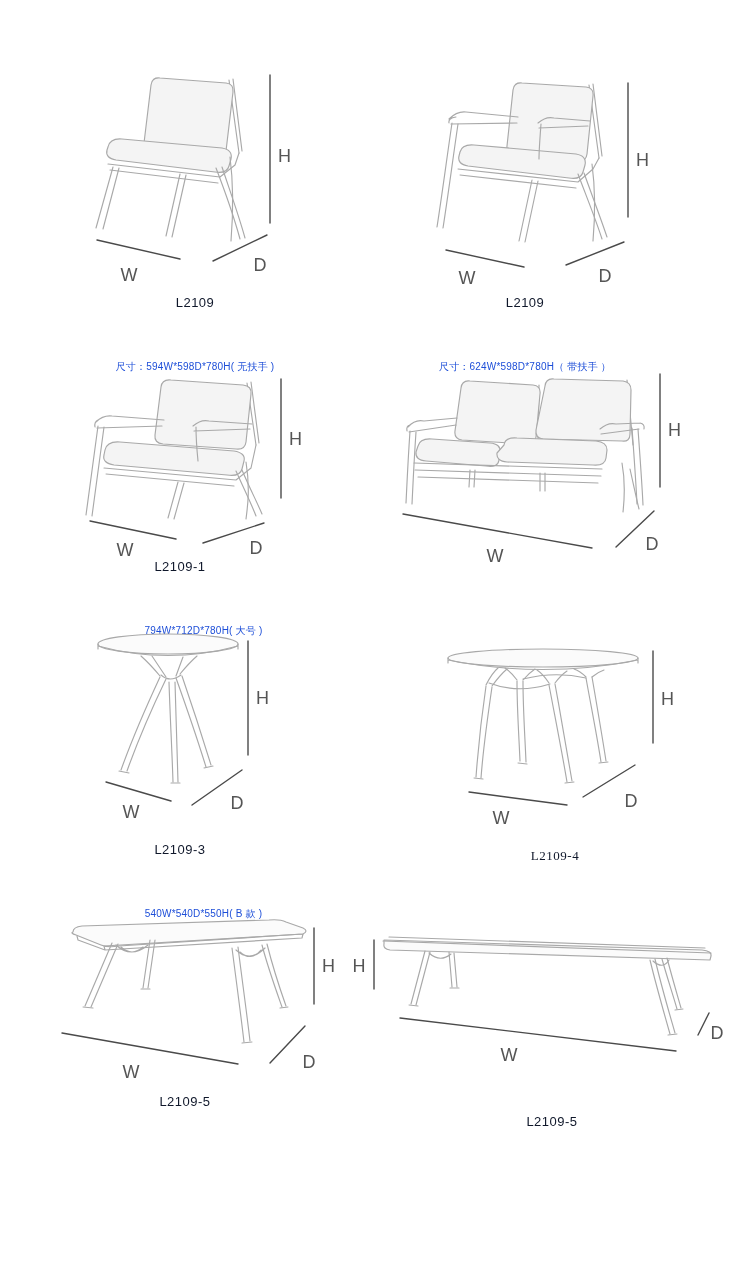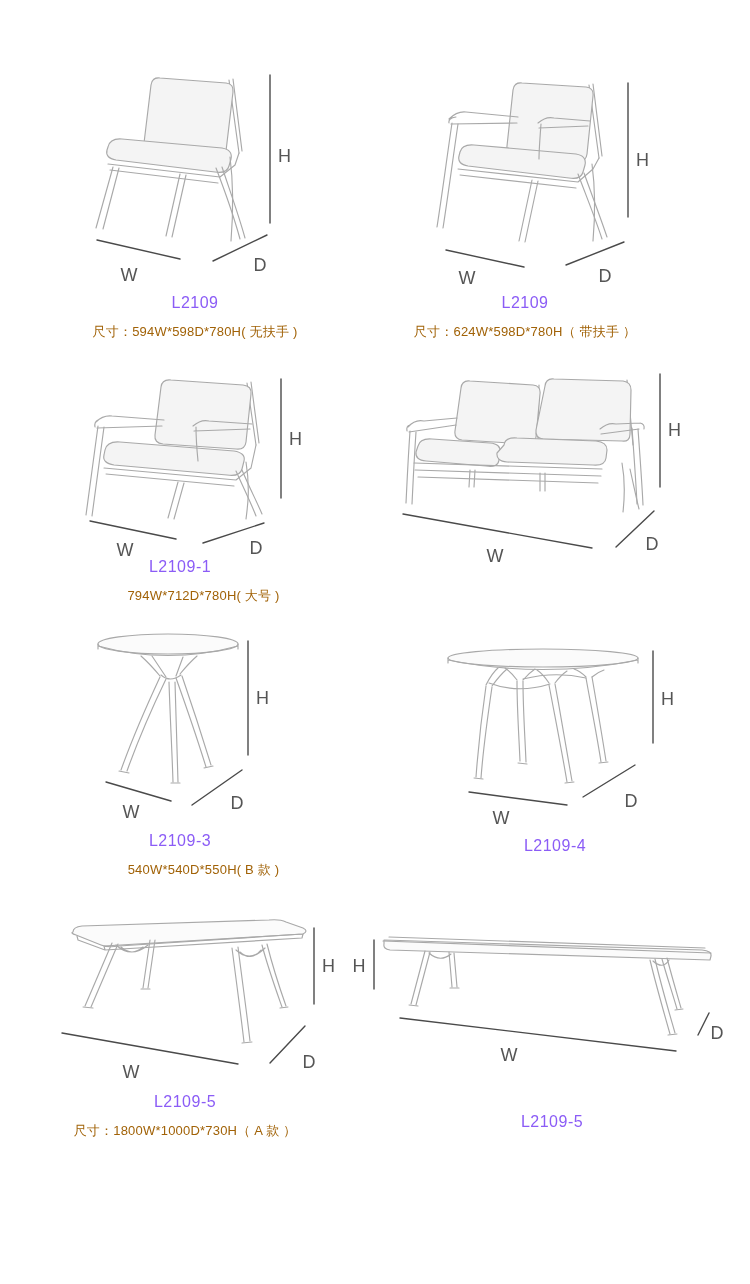--- a/index.html
+++ b/index.html
@@ -7,27 +7,27 @@
     position:relative;
     width:750px;height:1284px;
     background:#ffffff;
     font-family:"Liberation Sans","DejaVu Sans",sans-serif;
     overflow:hidden;
   }
   .product{position:absolute;}
   .fig{position:absolute;left:0;top:0;display:block;}
   .ptext{position:absolute;width:100%;text-align:center;}
   .code{
-    font-size:16px;color:#8b5cf6;letter-spacing:.5px;
+    font-size:13px;color:#0f172a;letter-spacing:.5px;
     line-height:20px;margin-bottom:5px;
   }
   .dims{display:inline-block;text-align:left;}
   .dline{
-    font-size:13px;color:#a16207;letter-spacing:.2px;
-    line-height:27px;white-space:nowrap;
+    font-size:10px;color:#1d4ed8;letter-spacing:.2px;
+    line-height:27px;white-space:nowrap;margin-top:35px;
   }
   .dline.cont{padding-left:47px;text-align:right;}
   
   .sk{stroke:#a9a9a9;fill:none;stroke-width:1.15;stroke-linecap:round;stroke-linejoin:round;}
   .cushion{fill:#f4f4f4;}
   .topfill{fill:#fbfbfb;}
   .annl{stroke:#4a4a4a;stroke-width:1.4;fill:none;stroke-linecap:round;}
   .annt{fill:#555555;font-size:18px;font-family:"Liberation Sans","DejaVu Sans",sans-serif;}
 </style>
 </head>
@@ -168,21 +168,21 @@
       </g>
       <g>
         <line class="annl" x1="218" y1="16" x2="218" y2="130"></line>
         <text class="annt" x="226" y="79">H</text>
         <line class="annl" x1="76" y1="157" x2="141" y2="176"></line>
         <text class="annt" x="101" y="193" text-anchor="middle">W</text>
         <line class="annl" x1="162" y1="180" x2="212" y2="145"></line>
         <text class="annt" x="207" y="184" text-anchor="middle">D</text>
       </g>
     </svg>
-    <div class="ptext" style="top:206px;left:-15px;">
+    <div class="ptext" style="top:215px;left:-15px;">
       <div class="code">L2109-3</div>
       <div class="dims">
         <div class="dline cont">540W*540D*550H( B 款 )</div>
       </div>
     </div>
   </div>
 
   <div class="product" style="left:390px;top:625px;width:330px;height:290px;">
     <svg class="fig" width="330" height="210" viewBox="0 0 330 210">
       <g class="sk">
@@ -201,21 +201,21 @@
       </g>
       <g>
         <line class="annl" x1="263" y1="26" x2="263" y2="118"></line>
         <text class="annt" x="271" y="80">H</text>
         <line class="annl" x1="79" y1="167" x2="177" y2="180"></line>
         <text class="annt" x="111" y="199" text-anchor="middle">W</text>
         <line class="annl" x1="193" y1="172" x2="245" y2="140"></line>
         <text class="annt" x="241" y="182" text-anchor="middle">D</text>
       </g>
     </svg>
-    <div class="ptext" style="top:211px;">
+    <div class="ptext" style="top:221px;font-family:Liberation Serif, serif;">
       <div class="code">L2109-4</div>
     </div>
   </div>
 
   <div class="product" style="left:15px;top:915px;width:360px;height:300px;">
     <svg class="fig" width="360" height="172" viewBox="0 0 360 172">
       <g class="sk">
         <path class="topfill" d="M58 17 Q58 12 67 11 L254 5 Q265 4 271 7 L288 13 Q294 16 288 19 L104 31 Q93 33 86 30 L61 20 Q55 18 58 17 Z"></path>
         <path d="M89 31 L288 19 M90 35 L287 23 M89 31 L90 35 M288 19 L287 23 M62 21 L63 25 L90 35"></path>
         <path d="M97 28 L70 91 M103 29 L76 92"></path>
@@ -231,21 +231,20 @@
         <text class="annt" x="307" y="57">H</text>
         <line class="annl" x1="47" y1="118" x2="223" y2="149"></line>
         <text class="annt" x="116" y="163" text-anchor="middle">W</text>
         <line class="annl" x1="255" y1="148" x2="290" y2="111"></line>
         <text class="annt" x="294" y="153" text-anchor="middle">D</text>
       </g>
     </svg>
     <div class="ptext" style="top:177px;left:-10px;">
       <div class="code">L2109-5</div>
       <div class="dims">
-        <div class="dline">尺寸：1800W*1000D*730H（ A 款 ）</div>
       </div>
     </div>
   </div>
 
   <div class="product" style="left:345px;top:915px;width:390px;height:280px;">
     <svg class="fig" width="390" height="150" viewBox="0 0 390 150">
       <g class="sk">
         <path class="topfill" d="M39 25 L357 35 Q367 36 366 41 L365 45 L45 35 Q38 34 39 29 Z"></path>
         <path d="M44 22 L360 33 M38 26 L366 38"></path>
         <path d="M80 36 L66 89 M85 37 L71 90"></path>

